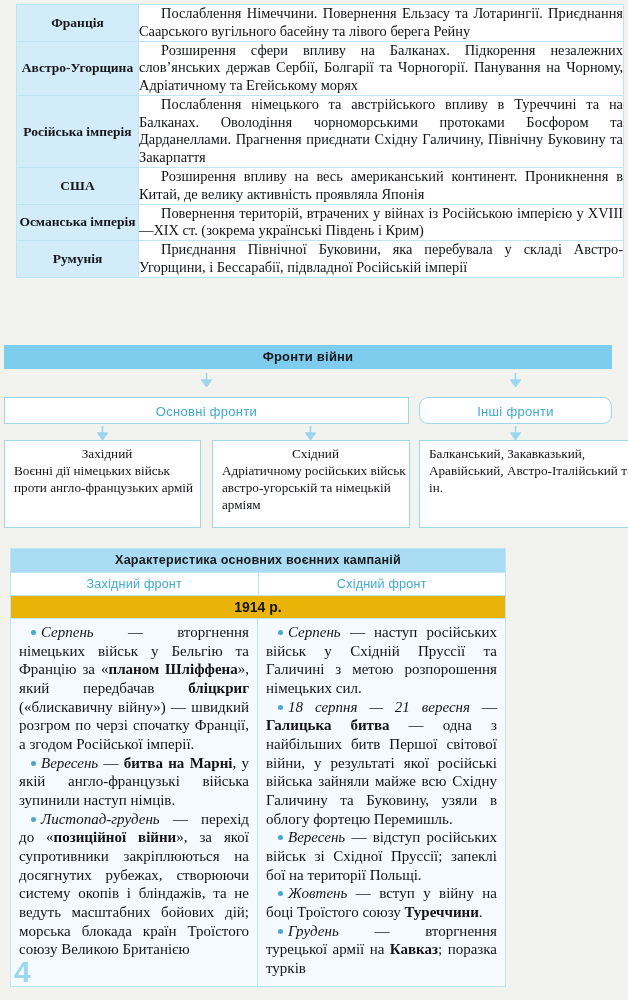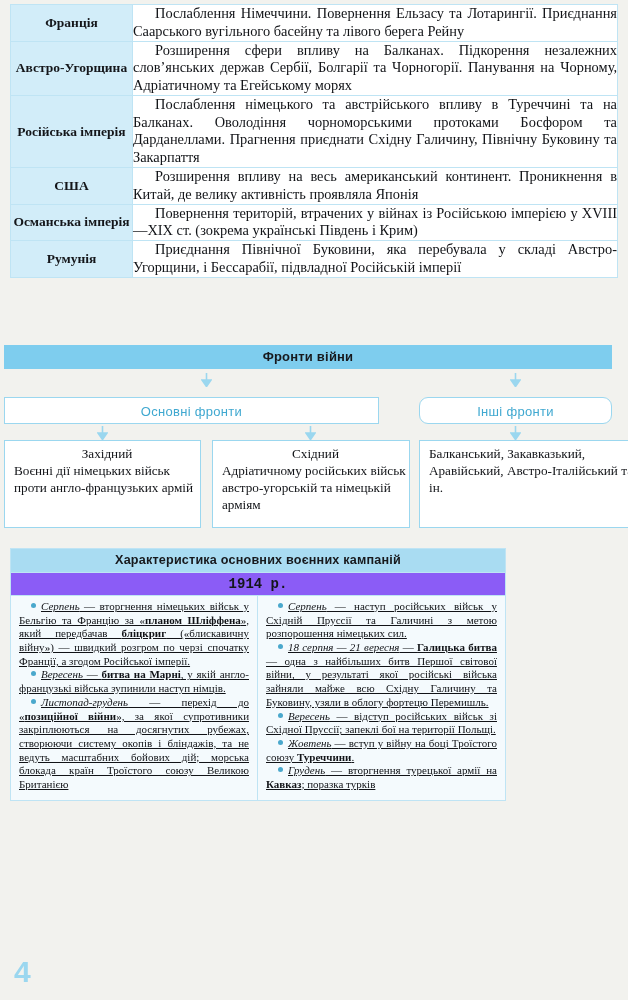--- a/index.html
+++ b/index.html
@@ -11,21 +11,21 @@
     width: 628px;
     height: 1000px;
     position: relative;
     font-family: "Liberation Serif", "DejaVu Serif", serif;
     overflow: hidden;
   }
 
   
   .goals-table {
     position: absolute;
-    left: 10px;
+    left: 16px;
     top: 4px;
     width: 608px;
     border-collapse: collapse;
     table-layout: fixed;
     background: #ffffff;
   }
   .goals-table td {
     vertical-align: middle;
     border: 1px solid #bfe4f4;
     padding: 0;
@@ -82,21 +82,21 @@
     line-height: 27px;
     background: #ffffff;
     border: 1px solid #9bd7ef;
     text-align: center;
     font-family: "Liberation Sans", "DejaVu Sans", sans-serif;
     font-size: 13px;
     color: #3fa8d0;
     letter-spacing: 0.3px;
     box-sizing: border-box;
   }
-  .lvl2-main  { left: 0px;   width: 375px; }
+  .lvl2-main  { left: 0px;   width: 405px; }
   .lvl2-other { left: 415px; width: 193px; border-radius: 9px; }
 
   .lvl3-box {
     position: absolute;
     top: 95px;
     height: 88px;
     background: #ffffff;
     border: 1px solid #9bd7ef;
     box-sizing: border-box;
     padding: 5px 0 4px 9px;
@@ -155,42 +155,41 @@
     text-align: center;
     font-family: "Liberation Sans", "DejaVu Sans", sans-serif;
     font-size: 12.6px;
     color: #3fa8d0;
     letter-spacing: 0.2px;
   }
   .camp-subhead > div:first-child { border-right: 1px solid #bfe4f4; }
   .camp-year {
     height: 22px;
     line-height: 22px;
-    background: #8b5cf6;
-    text-align: center;
-    font-family: Liberation Mono, monospace;
+    background: #eab308;
+    text-align: center;
+    font-family: Liberation Sans, sans-serif;
     font-weight: bold;
     font-size: 14px;
     color: #14161a;
     border-bottom: 1px solid #bfe4f4;
   }
   .camp-body {
     display: flex;
     background: #f4fafd;
   }
   .camp-col {
     flex: 1 1 50%;
     padding: 4px 8px 8px 8px;
     box-sizing: border-box;
-    font-size: 11px;
+    font-size: 15px;
     color: #111317;
     line-height: 1.245;
     text-align: justify;
     text-align-last: left;
-    text-decoration: underline;
   }
   .camp-col:first-child { border-right: 1px solid #bfe4f4; }
   .camp-item { display: block; margin: 0 0 0 0; padding-left: 0; text-indent: 12px; }
   .camp-item .bullet {
     display: inline-block;
     width: 5px; height: 5px;
     border-radius: 50%;
     background: #4aa8cc;
     vertical-align: 2px;
     margin-right: 5px;
@@ -284,20 +283,24 @@
     <span class="hdr">Східний</span>
     <span class="bdy">Адріатичному російських військ австро-угорській та німецькій арміям</span>
   </div>
   <div class="lvl3-box lvl3-c">
     <span class="bdy">Балканський, Закавказький, Аравійський, Австро-Італійський та ін.</span>
   </div>
 </div>
 
 <div class="camp">
   <div class="camp-title">Характеристика основних воєнних кампаній</div>
+  <div class="camp-subhead">
+    <div>Західний фронт</div>
+    <div>Східний фронт</div>
+  </div>
   <div class="camp-year">1914 р.</div>
   <div class="camp-body">
     <div class="camp-col">
       <span class="camp-item"><span class="bullet"></span><span><span class="it">Серпень</span> — вторгнення німецьких військ у Бельгію та Францію за «<span class="bd">планом Шліффена</span>», який передбачав <span class="bd">бліцкриг</span> («блискавичну війну») — швидкий розгром по черзі спочатку Франції, а згодом Російської імперії.</span></span>
       <span class="camp-item"><span class="bullet"></span><span><span class="it">Вересень</span> — <span class="bd">битва на Марні</span>, у якій англо-французькі війська зупинили наступ німців.</span></span>
       <span class="camp-item"><span class="bullet"></span><span><span class="it">Листопад-грудень</span> — перехід до «<span class="bd">позиційної війни</span>», за якої супротивники закріплюються на досягнутих рубежах, створюючи систему окопів і бліндажів, та не ведуть масштабних бойових дій; морська блокада країн Троїстого союзу Великою Британією</span></span>
     </div>
     <div class="camp-col">
       <span class="camp-item"><span class="bullet"></span><span><span class="it">Серпень</span> — наступ російських військ у Східній Пруссії та Галичині з метою розпорошення німецьких сил.</span></span>
       <span class="camp-item"><span class="bullet"></span><span><span class="it">18 серпня — 21 вересня</span> — <span class="bd">Галицька битва</span> — одна з найбільших битв Першої світової війни, у результаті якої російські війська зайняли майже всю Східну Галичину та Буковину, узяли в облогу фортецю Перемишль.</span></span>

